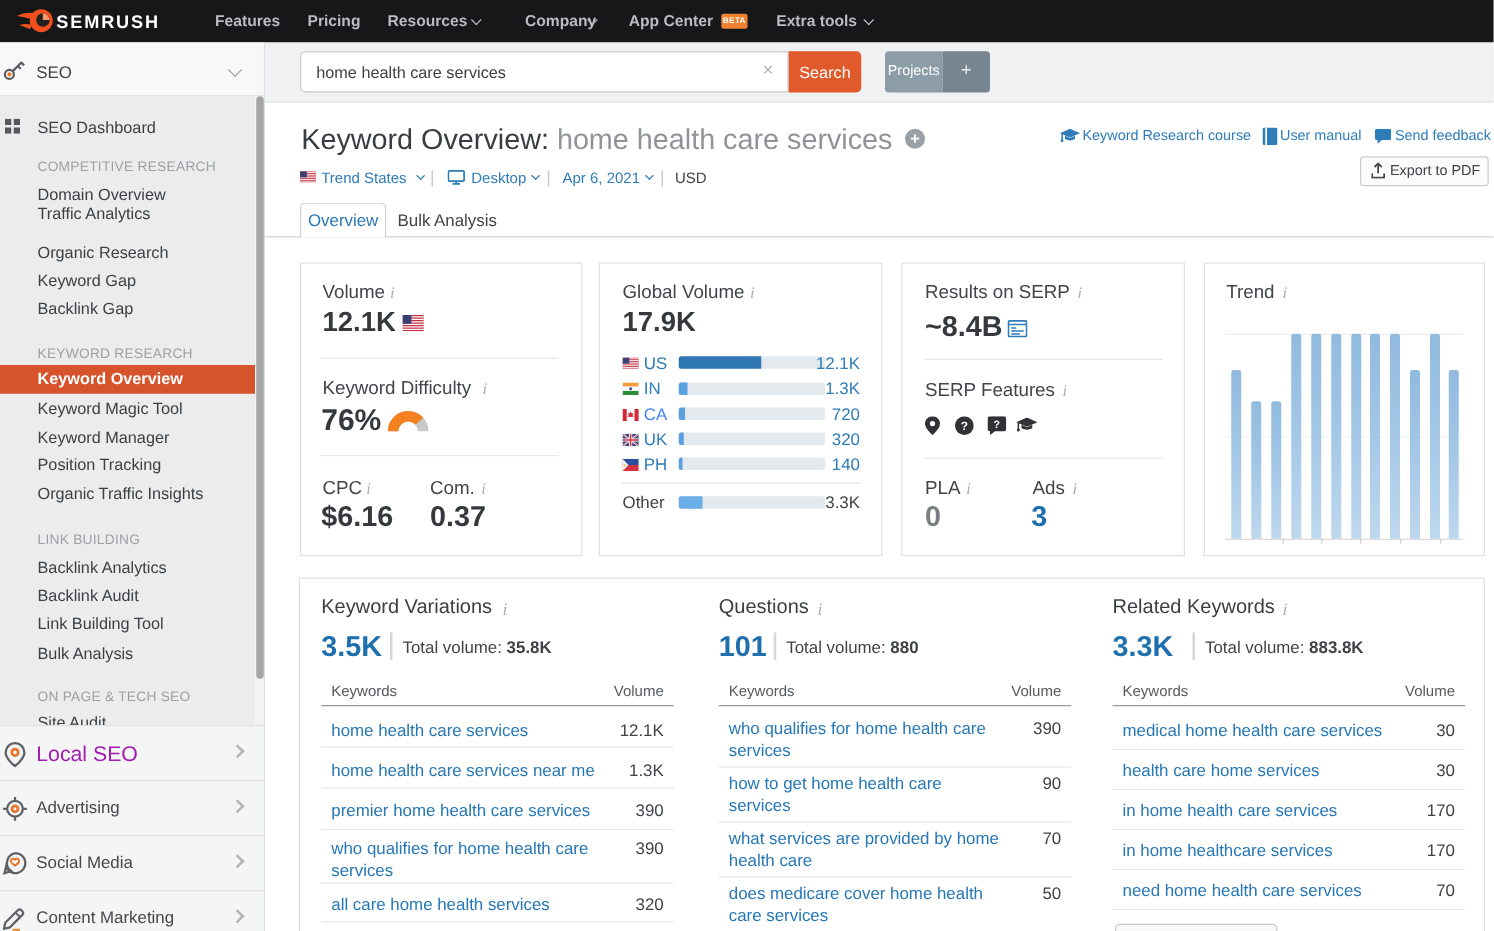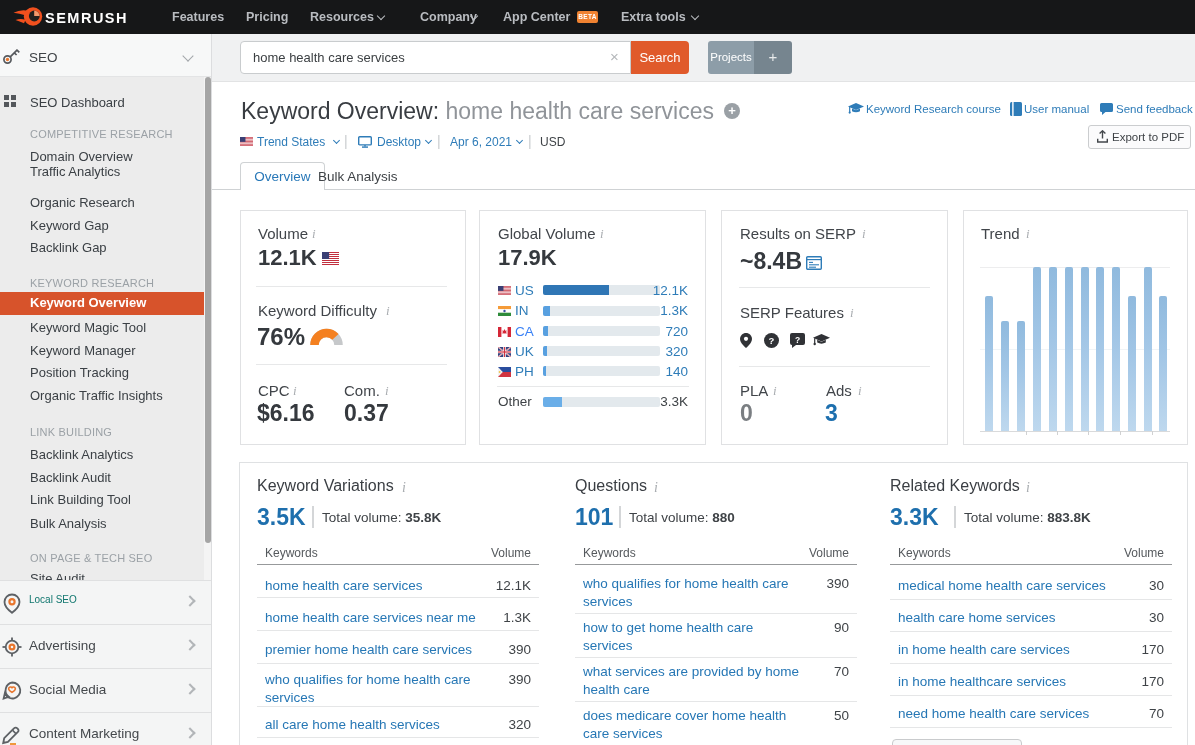--- a/index.html
+++ b/index.html
@@ -85,21 +85,21 @@
     <rect x="6.3" y="9" width="1.4" height="1.6" fill="#2e7cb8"></rect>
   </svg>
 <div class="a" style="left:377px;top:135px;font-size:12px;color:#2e7cb8">Desktop</div>
 <span class="a bchev" style="left:426px;top:138px"></span>
 <div class="a" style="left:437px;top:133px;font-size:14px;color:#c9ccce">|</div>
 <div class="a" style="left:450px;top:135px;font-size:12px;color:#2e7cb8">Apr 6, 2021</div>
 <span class="a bchev" style="left:517px;top:138px"></span>
 <div class="a" style="left:528px;top:133px;font-size:14px;color:#c9ccce">|</div>
 <div class="a" style="left:540px;top:135px;font-size:12px;color:#3f4347">USD</div>
 <div class="a" style="left:212px;top:189px;width:983px;height:1px;background:#cfd2d4"></div>
-<div class="a" style="left:240px;top:162px;width:85px;height:28px;background:#fff;border:1px solid #cfd2d4;border-bottom:none;border-radius:4px 4px 0 0;font-size:13.5px;color:#2878b8;text-align:center;line-height:27px">Overview</div>
+<div class="a" style="left:240px;top:162px;width:69px;height:28px;background:#fff;border:1px solid #cfd2d4;border-bottom:none;border-radius:4px 4px 0 0;font-size:13.5px;color:#2878b8;text-align:center;line-height:27px">Overview</div>
 <div class="a" style="left:318px;top:169px;font-size:13.5px;color:#3f4347">Bulk Analysis</div>
 <div class="a" style="left:0;top:34px;width:212px;height:711px;background:#ececec;border-right:1px solid #dcdddf"></div>
 <div class="a" style="left:0;top:34px;width:211px;height:43px;background:#f7f8f8;border-bottom:1px solid #e3e4e5"></div>
 <svg class="a" style="left:2px;top:44px" width="20" height="22" viewBox="0 0 20 22">
 <g stroke="#56595d" stroke-width="1.7" fill="none">
 <circle cx="5.5" cy="15.5" r="3.6"></circle>
 <path d="M8.2 12.9 L15.5 5.6"></path>
       <path d="M12.3 8.8 L14.6 11"></path>
       <path d="M15 6.1 L17.3 8.3"></path>
 </g>
@@ -140,21 +140,21 @@
 <div class="a" style="left:204.5px;top:77px;width:6px;height:466px;background:#a5a5a5;border-radius:3px"></div>
 <div class="a" style="left:0;top:580px;width:211px;height:165px;background:#f4f5f5"></div>
 <div class="a" style="left:0;top:580px;width:211px;height:1px;background:#dfe0e1"></div>
 <div class="a" style="left:0;top:624px;width:211px;height:1px;background:#dfe0e1"></div>
 <div class="a" style="left:0;top:668px;width:211px;height:1px;background:#dfe0e1"></div>
 <div class="a" style="left:0;top:712px;width:211px;height:1px;background:#dfe0e1"></div>
 <svg class="a" style="left:3px;top:593px" width="18" height="21" viewBox="0 0 18 21">
 <path d="M9 1.5 C4.9 1.5 1.5 4.9 1.5 9 c0 5.2 7.5 10.8 7.5 10.8 S16.5 14.2 16.5 9 C16.5 4.9 13.1 1.5 9 1.5 Z" fill="none" stroke="#5d6165" stroke-width="1.8"></path>
 <circle cx="9" cy="8.8" r="2.6" fill="none" stroke="#e8752c" stroke-width="2.2"></circle>
   </svg>
-<div class="a" style="left:29px;top:594px;font-size:10px;color:#0f766e">Local SEO</div>
+<div class="a" style="left:29px;top:594px;font-size:17px;color:#a21caf">Local SEO</div>
 <span class="a" style="left:186px;top:597px;width:8px;height:8px;border-right:2px solid #b2b5b8;border-bottom:2px solid #b2b5b8;transform:rotate(-45deg)"></span>
 <svg class="a" style="left:2px;top:637px" width="20" height="20" viewBox="0 0 20 20">
 <circle cx="10" cy="10" r="6.3" fill="none" stroke="#5d6165" stroke-width="1.8"></circle>
 <g stroke="#5d6165" stroke-width="1.8">
       <path d="M10 0.5 V3.5"></path>
       <path d="M10 16.5 V19.5"></path>
       <path d="M0.5 10 H3.5"></path>
       <path d="M16.5 10 H19.5"></path>
     </g>
 <circle cx="10" cy="10" r="2.4" fill="none" stroke="#e8752c" stroke-width="2.2"></circle>

